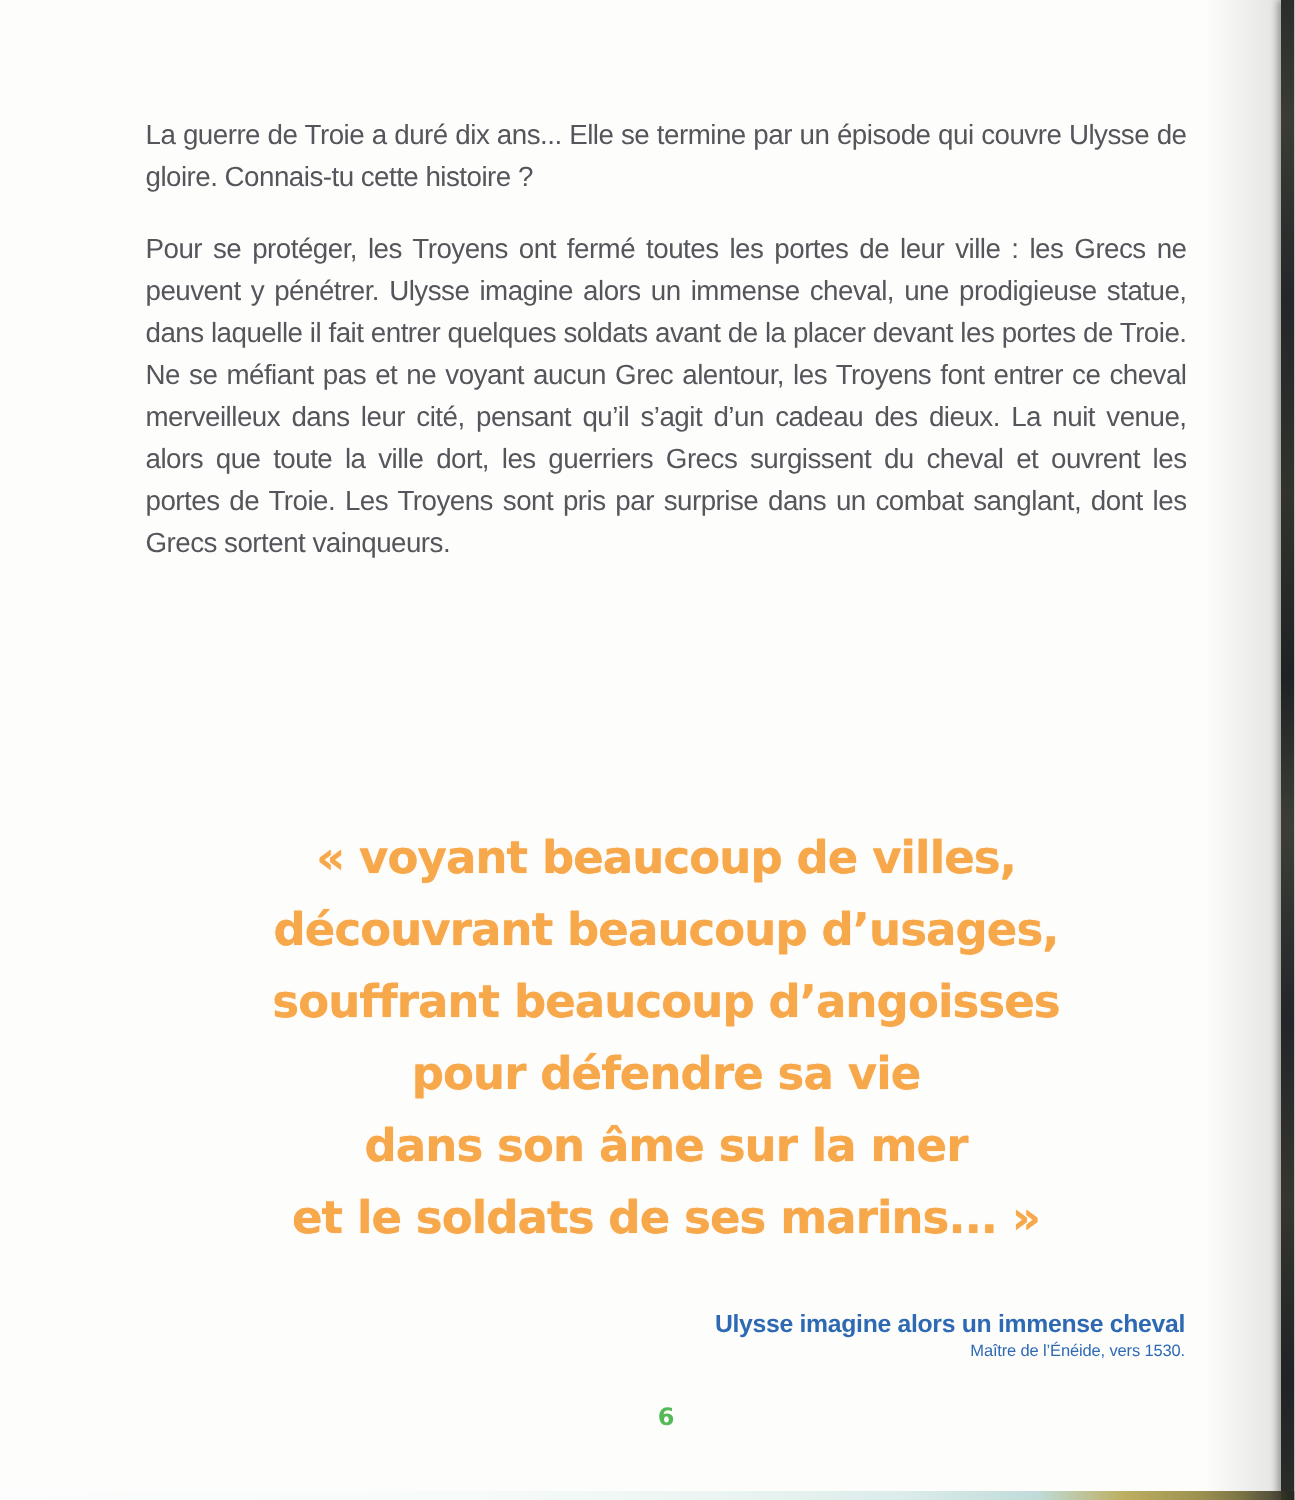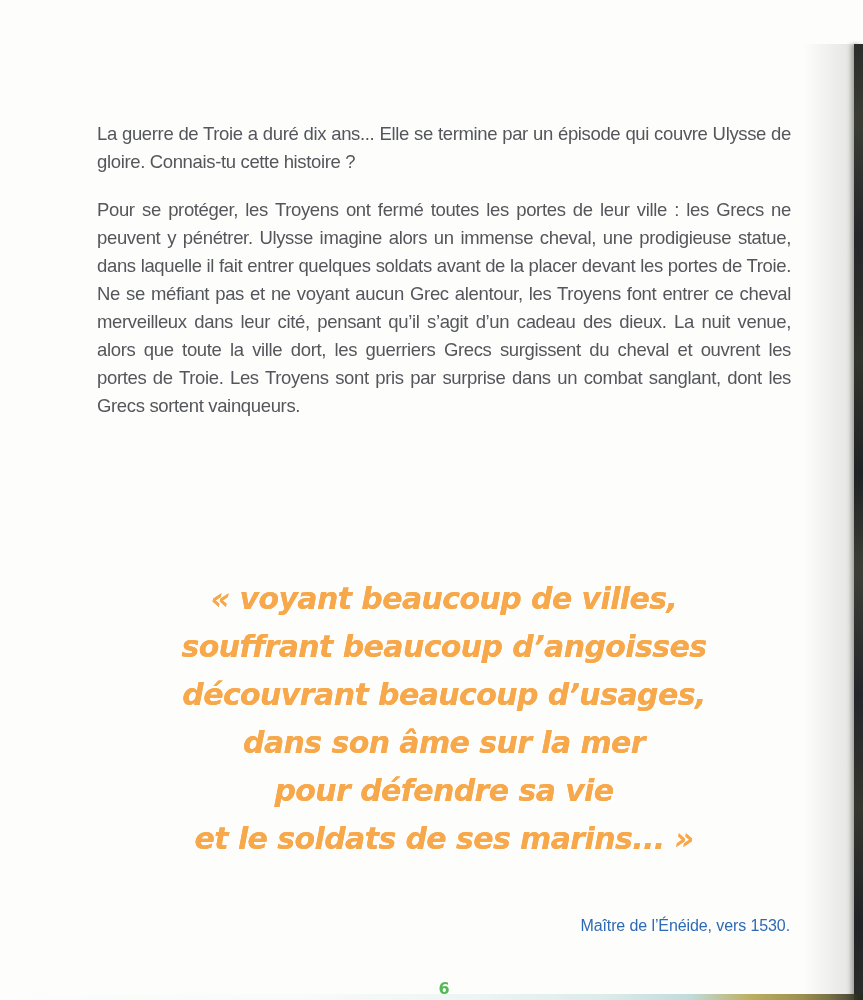--- a/index.html
+++ b/index.html
@@ -14,21 +14,20 @@
     background: #fdfdfc;
     font-family: "Liberation Sans", sans-serif;
   }
 
   .scan-page {
     position: absolute;
     inset: 0;
     background:
       linear-gradient(to right, rgba(255,255,255,0) 93%, rgba(120,120,115,0.18) 98.6%, rgba(80,80,78,0.30) 100%),
       #fdfdfc;
-    margin-top: 44px;
   }
 
   
   .text-column {
     position: absolute;
     left: 97px;
     top: 76px;
     width: 694px;
   }
   .text-column p {
@@ -37,24 +36,23 @@
     line-height: 28px;
     letter-spacing: -0.35px;
     color: #55565b;
     text-align: justify;
   }
 
   
   .quote-block {
     position: absolute;
     left: 97px;
-    top: 531px;
+    top: 549px;
     width: 694px;
     text-align: center;
-    font-style: italic;
   }
   .quote-line {
     font-family: "DejaVu Sans", sans-serif;
     font-weight: bold;
     font-size: 30px;
     line-height: 48px;
     letter-spacing: -0.6px;
     color: #f7a84b;
     text-shadow: 0 0 0.6px #f7a84b;
     white-space: nowrap;
@@ -68,21 +66,21 @@
     text-align: right;
   }
   .caption-title {
     font-size: 16.5px;
     font-weight: bold;
     letter-spacing: -0.2px;
     color: #2e6ab4;
     line-height: 20px;
   }
   .caption-credit {
-    font-size: 16px;
+    font-size: 11px;
     color: #2e6ab4;
     letter-spacing: -0.1px;
     line-height: 17px;
   }
 
   
   .page-number {
     position: absolute;
     left: 97px;
     width: 694px;
@@ -126,28 +124,29 @@
 
 <div class="scan-page">
 
   <div class="text-column">
     <p>La guerre de Troie a duré dix ans... Elle se termine par un épisode qui couvre Ulysse de gloire. Connais-tu cette histoire ?</p>
     <p>Pour se protéger, les Troyens ont fermé toutes les portes de leur ville : les Grecs ne peuvent y pénétrer. Ulysse imagine alors un immense cheval, une prodigieuse statue, dans laquelle il fait entrer quelques soldats avant de la placer devant les portes de Troie. Ne se méfiant pas et ne voyant aucun Grec alentour, les Troyens font entrer ce cheval merveilleux dans leur cité, pensant qu’il s’agit d’un cadeau des dieux. La nuit venue, alors que toute la ville dort, les guerriers Grecs surgissent du cheval et ouvrent les portes de Troie. Les Troyens sont pris par surprise dans un combat sanglant, dont les Grecs sortent vainqueurs.</p>
   </div>
 
   <div class="quote-block">
     <div class="quote-line">« voyant beaucoup de villes,</div>
+    <div class="quote-line">découvrant beaucoup d’usages,</div>
     <div class="quote-line">souffrant beaucoup d’angoisses</div>
-    <div class="quote-line">découvrant beaucoup d’usages,</div>
+    <div class="quote-line">pour défendre sa vie</div>
     <div class="quote-line">dans son âme sur la mer</div>
-    <div class="quote-line">pour défendre sa vie</div>
     <div class="quote-line">et le soldats de ses marins... »</div>
   </div>
 
   <div class="caption-block">
+    <div class="caption-title">Ulysse imagine alors un immense cheval</div>
     <div class="caption-credit">Maître de l’Énéide, vers 1530.</div>
   </div>
 
   <div class="page-number">6</div>
 
   <div class="scan-edge-right"></div>
   <div class="scan-edge-bottom"></div>
 
 </div>
 

